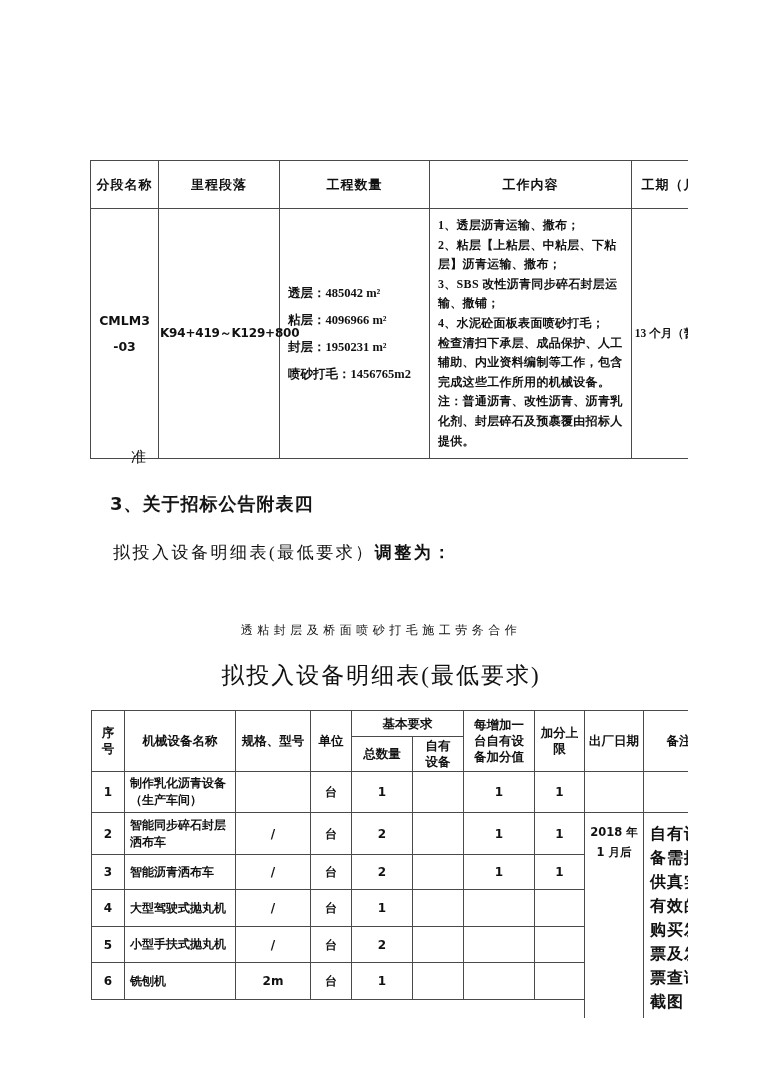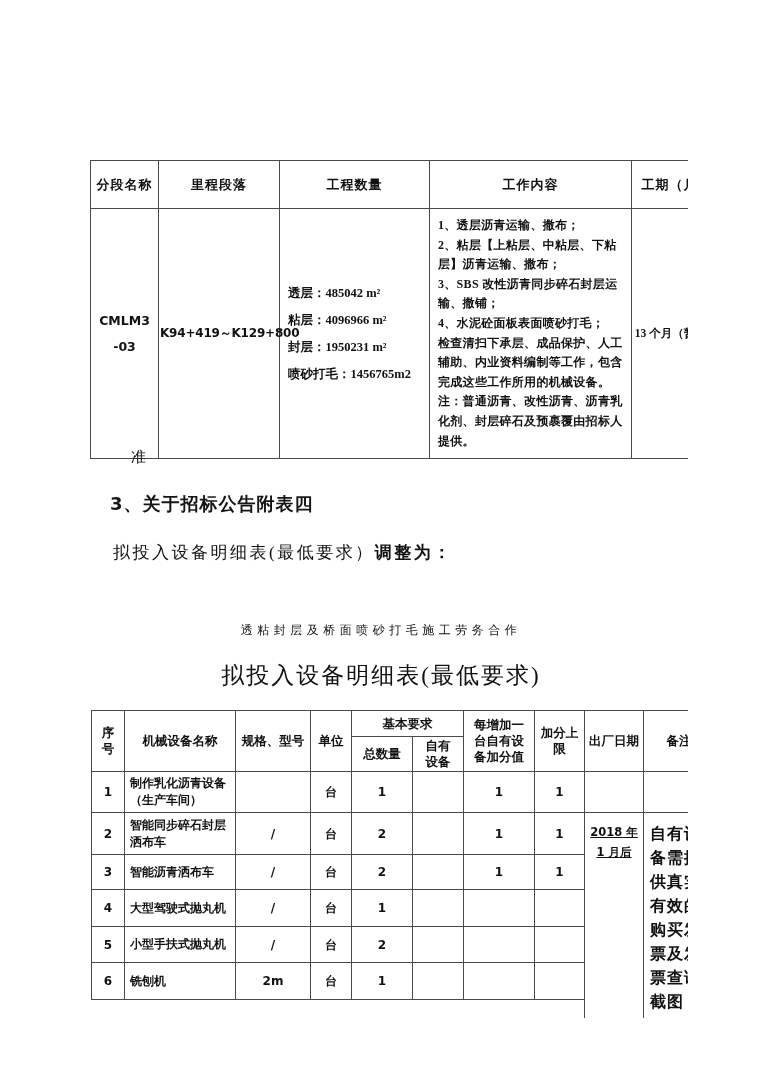--- a/index.html
+++ b/index.html
@@ -54,21 +54,21 @@
   .t2 th.own{padding:1px 8px;}
   .t2 td{font-size:12px;text-align:center;line-height:16px;}
   .t2 .name{text-align:left;padding:2px 5px;line-height:17px;}
   .t2 .num{font-family:"DejaVu Sans","Liberation Sans",sans-serif;font-size:12px;}
   .t2 tr.ha{height:26px;} .t2 tr.hb{height:26px;}
   .t2 tr.r1{height:41px;} .t2 tr.r2{height:42px;} .t2 tr.r3{height:35px;}
   .t2 tr.r4{height:37px;} .t2 tr.r5{height:36px;} .t2 tr.r6{height:37px;}
   .t2 tr.ov{height:18px;}
   .t2 td.datecell,.t2 td.remarkcell{vertical-align:top;padding-top:9px;border-bottom:none;}
   .t2 td.datecell div{font-family:"DejaVu Sans","Liberation Sans",sans-serif;
-       font-size:11.5px;line-height:20px;text-align:center;text-decoration:underline;}
+       font-size:11.5px;line-height:20px;text-align:center;}
   .t2 td.remarkcell{font-size:16px;line-height:24px;text-align:left;
        padding-left:6px;padding-right:4px;letter-spacing:1px;}
   .t2 td.void{border:none;}
 </style>
 </head>
 <body>
 
 <div class="page">
 
   <table class="t1">

